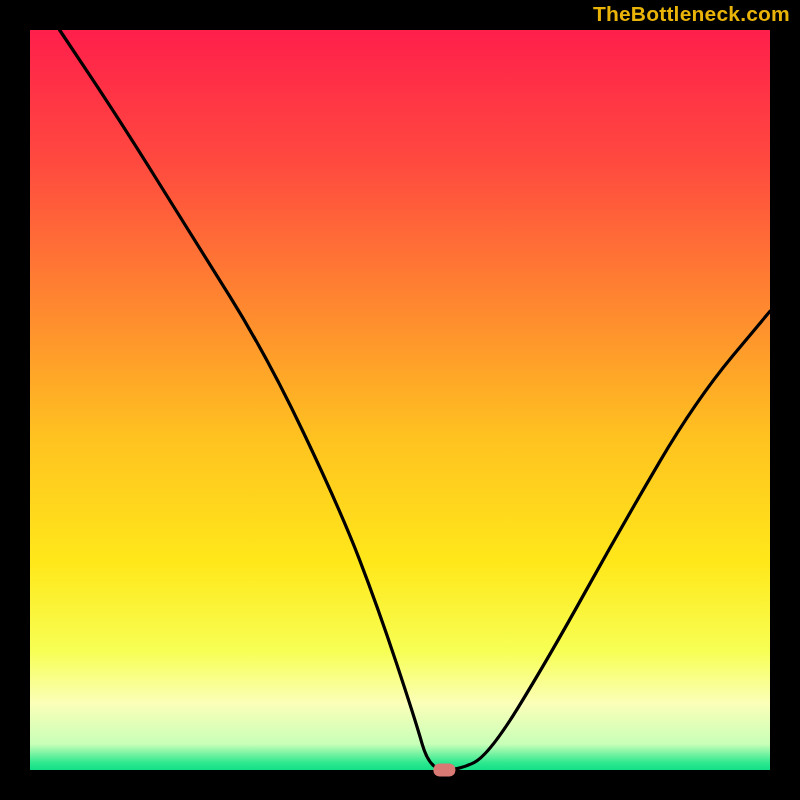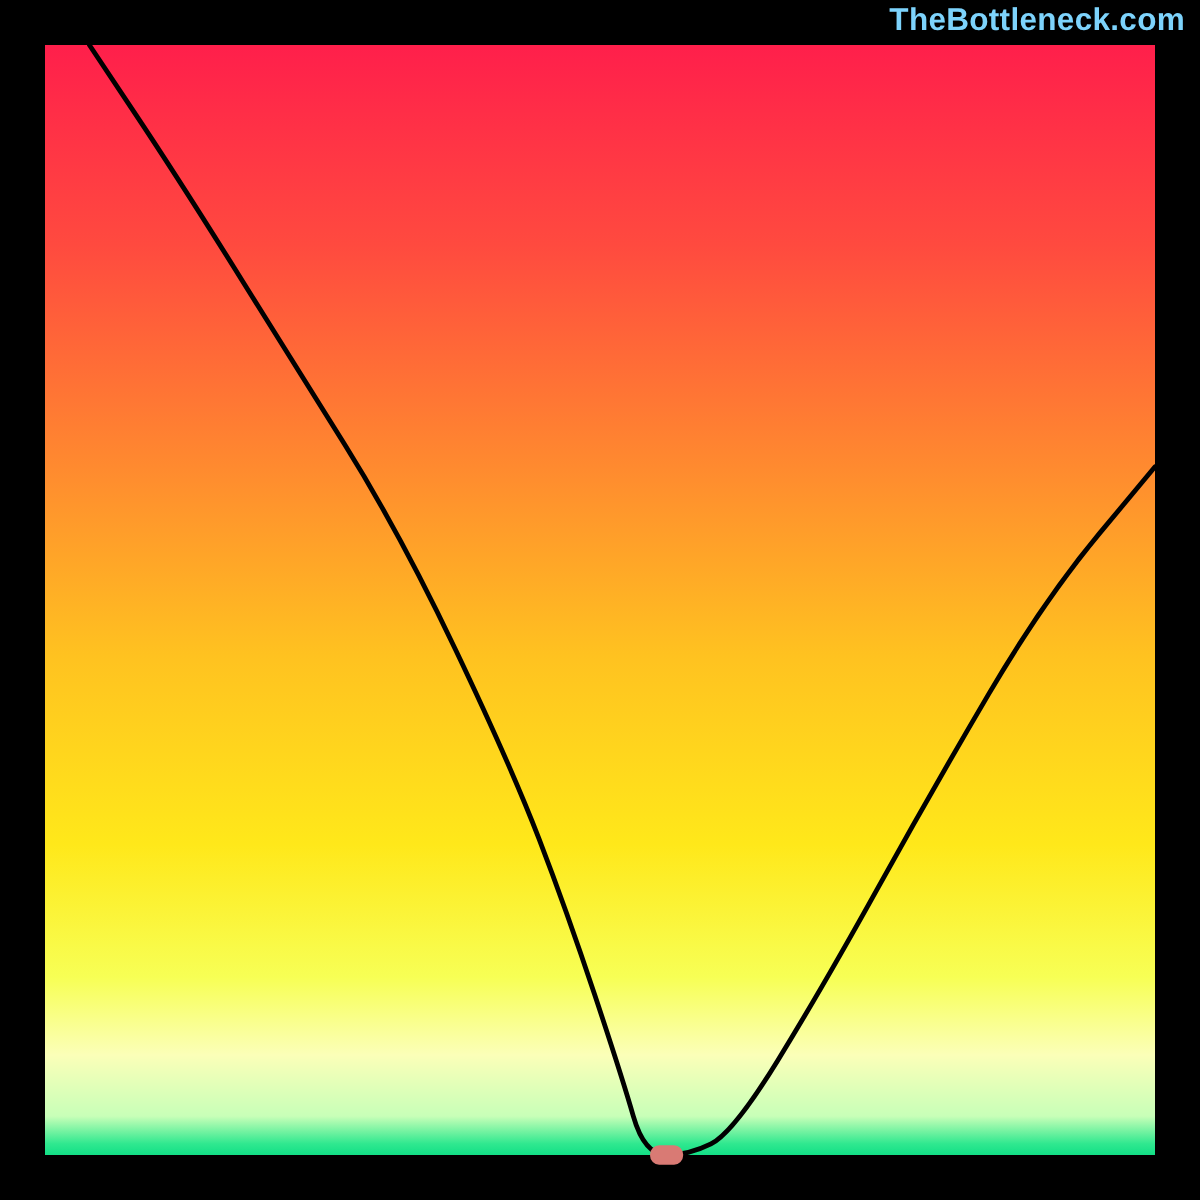--- a/index.html
+++ b/index.html
@@ -14,21 +14,21 @@
   .frame {
     position: relative;
     width: 800px;
     height: 800px;
     background: #000;
   }
   .watermark {
     position: absolute;
     top: 2px;
     right: 10px;
-    color: #7dd3fc;
+    color: #eab308;
     font-size: 21px;
     font-weight: 600;
     letter-spacing: 0.2px;
     z-index: 30;
   }
   svg {
     position: absolute;
     top: 0;
     left: 0;
   }

